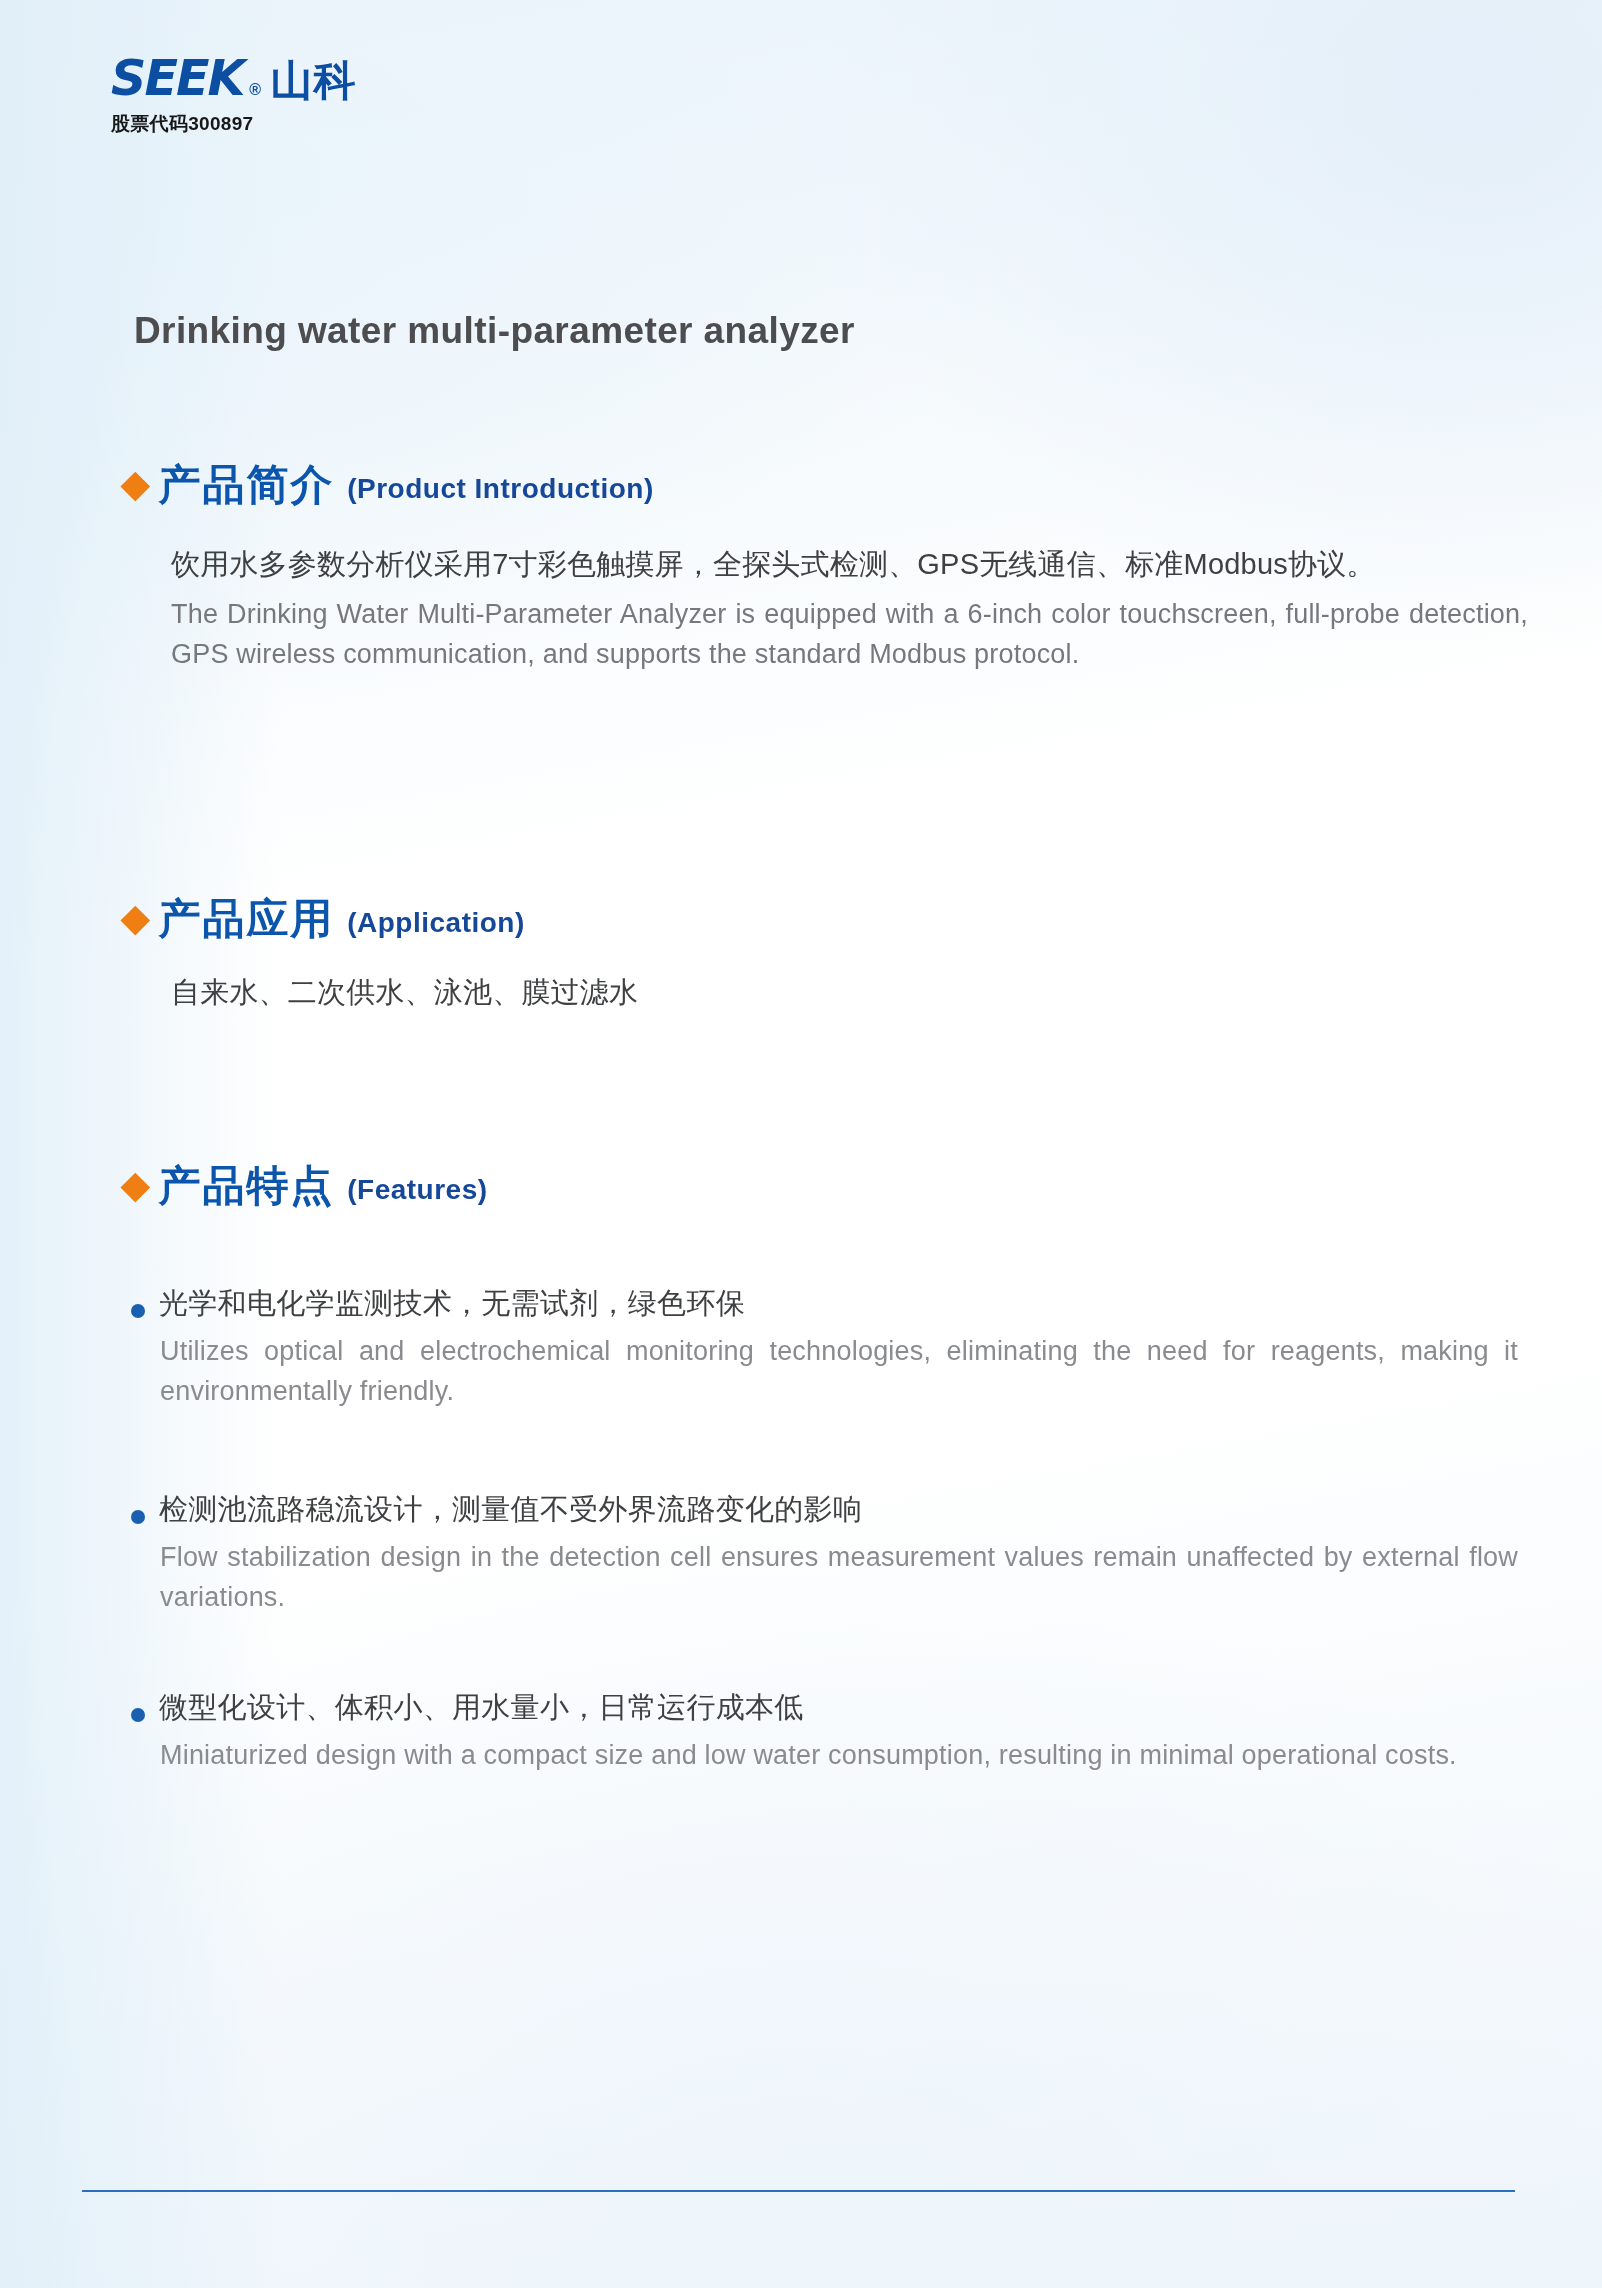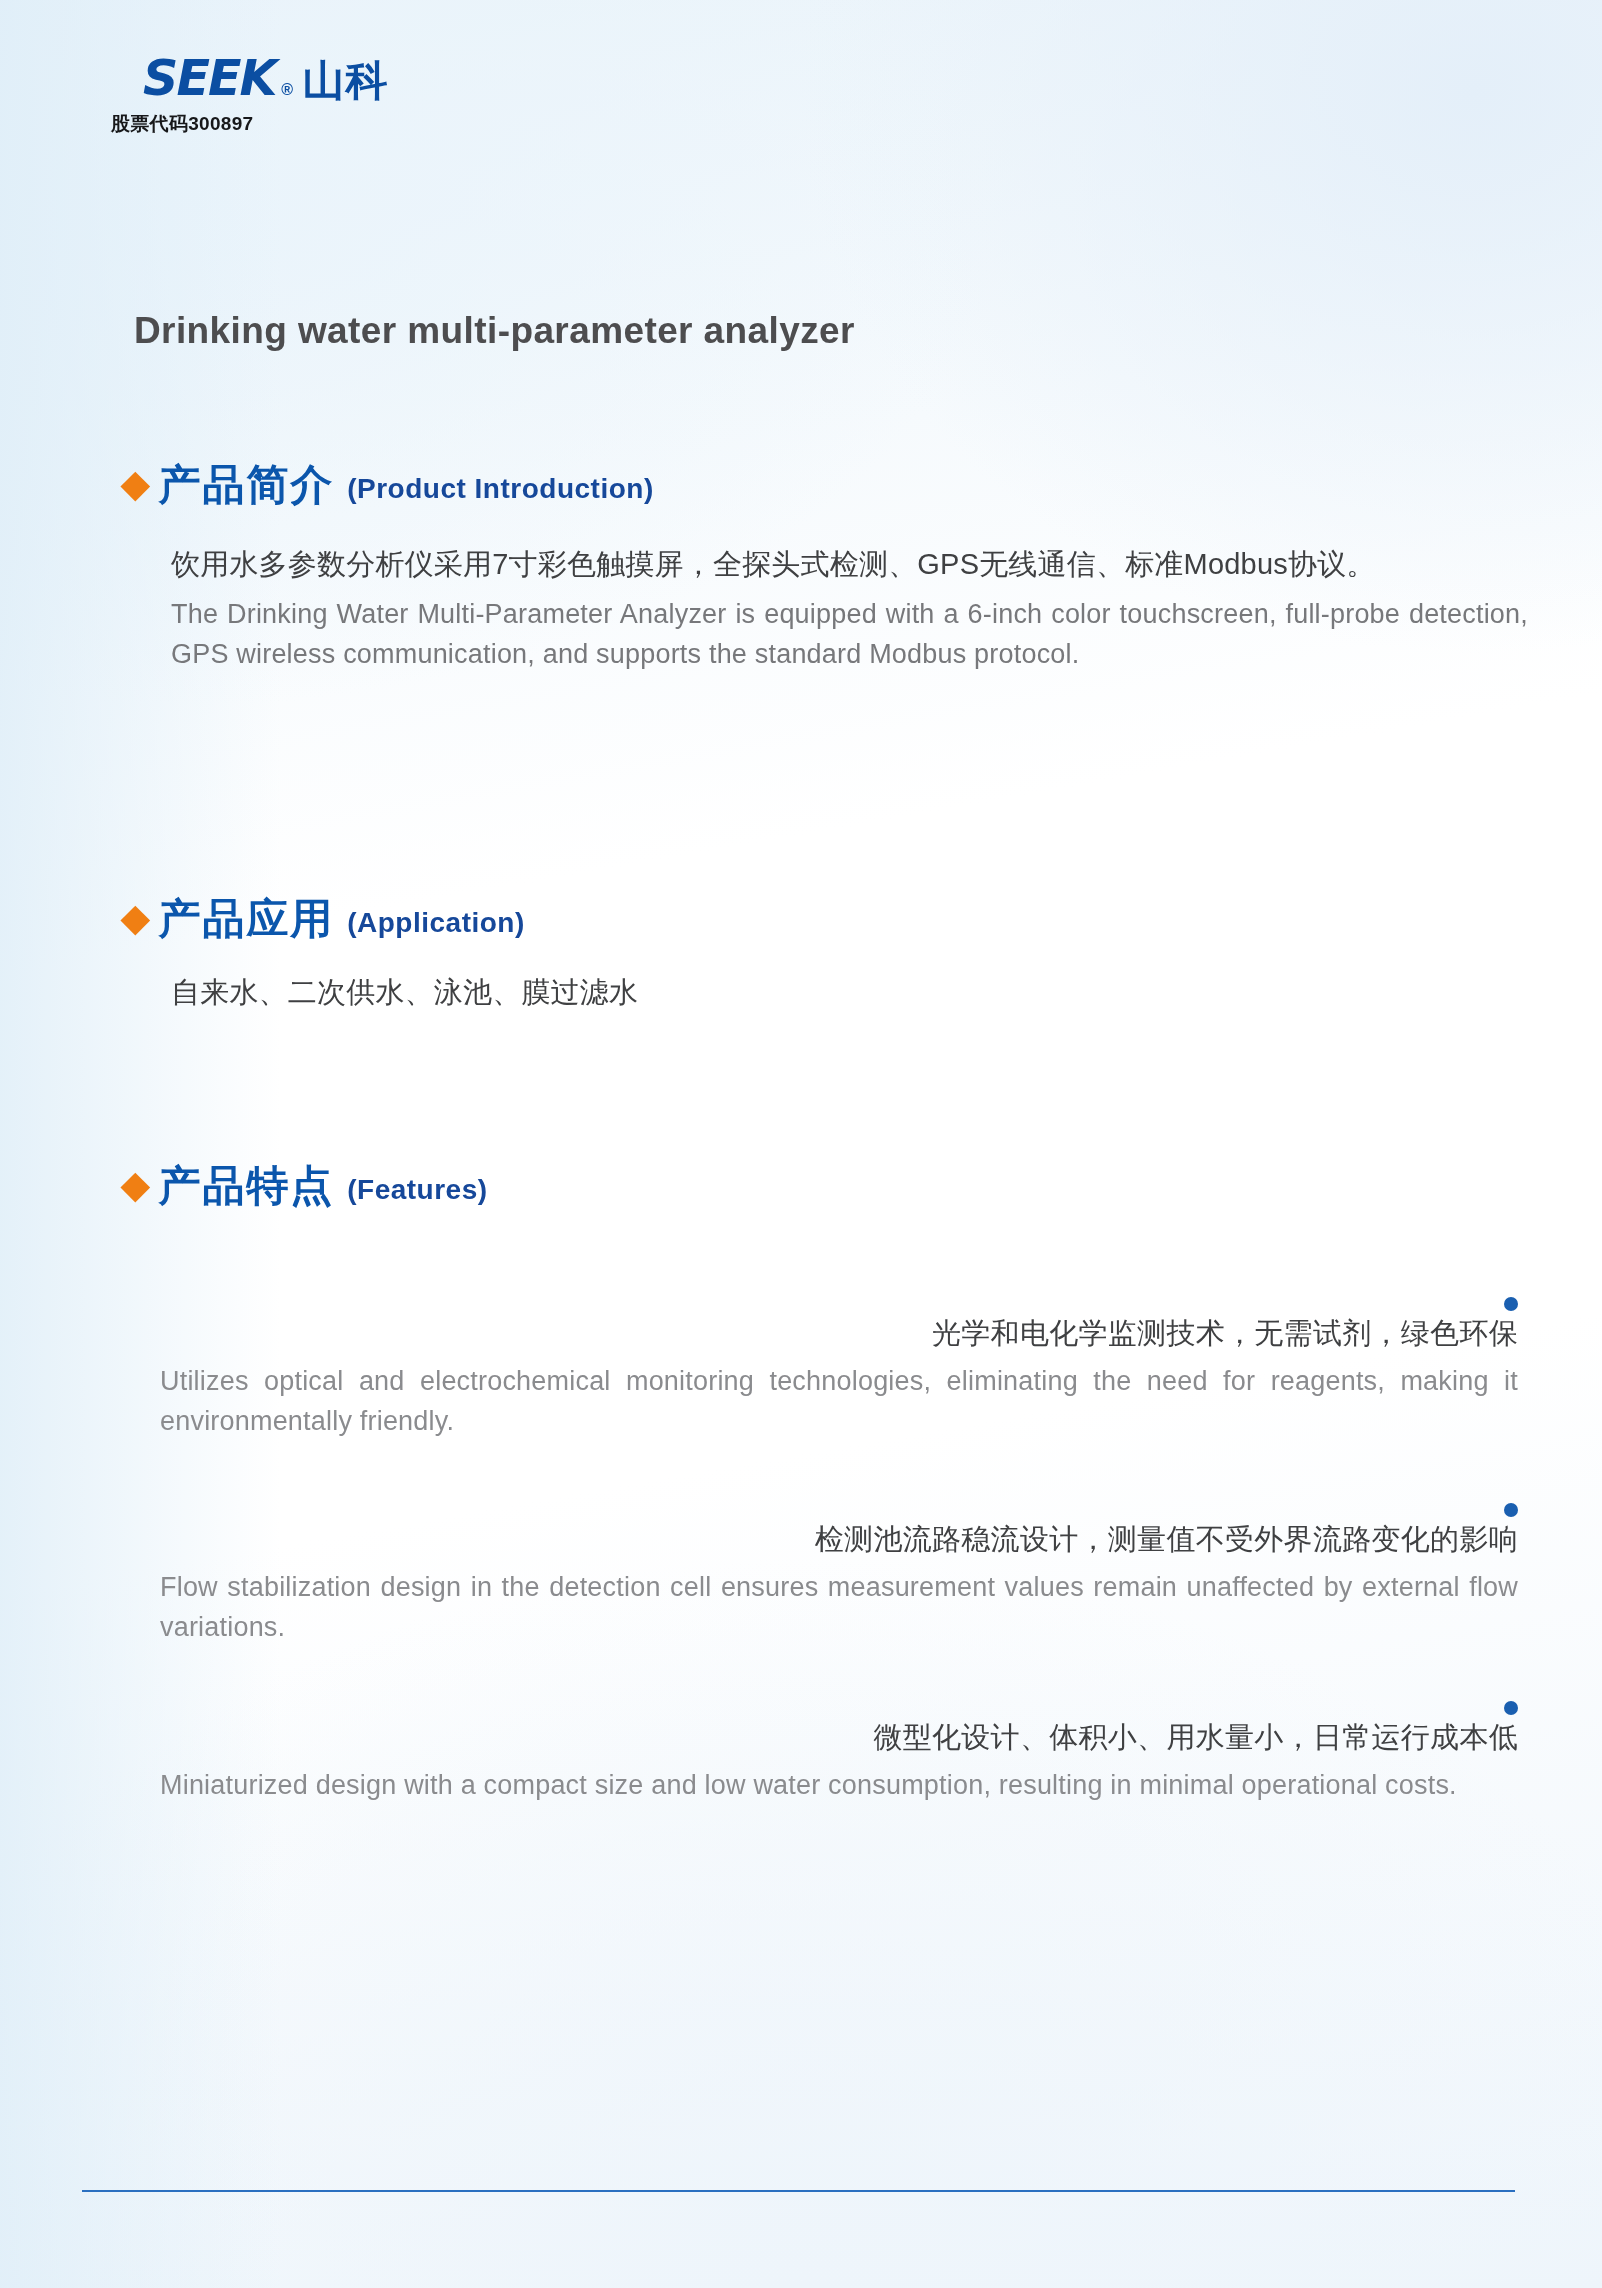--- a/index.html
+++ b/index.html
@@ -55,21 +55,20 @@
     gap: 9.4px;
   }
   .logo-mark {
     font-family: "DejaVu Sans", sans-serif;
     font-size: 49px;
     font-weight: 700;
     font-style: italic;
     letter-spacing: -1.9px;
     color: #0b4ea2;
     line-height: 1;
-    margin-left: 32px;
   }
   .logo-reg {
     font-size: 16px;
     color: #0b4ea2;
     vertical-align: super;
     font-weight: 700;
     margin-left: -3.7px;
   }
   .logo-cn {
     font-size: 42px;
@@ -161,23 +160,22 @@
     text-align: justify;
   }
 
   
   .feature {
     position: absolute;
     width: 1387px;
   }
   .feature-cn-row {
     display: flex;
-    align-items: flex-end;
-    gap: 1px;
-    flex-direction: column;
+    align-items: center;
+    gap: 14px;
   }
   .bullet {
     width: 14px;
     height: 14px;
     border-radius: 50%;
     background: #1a5fb0;
     margin-top: 15px;
     flex: none;
   }
   .feature-cn {

